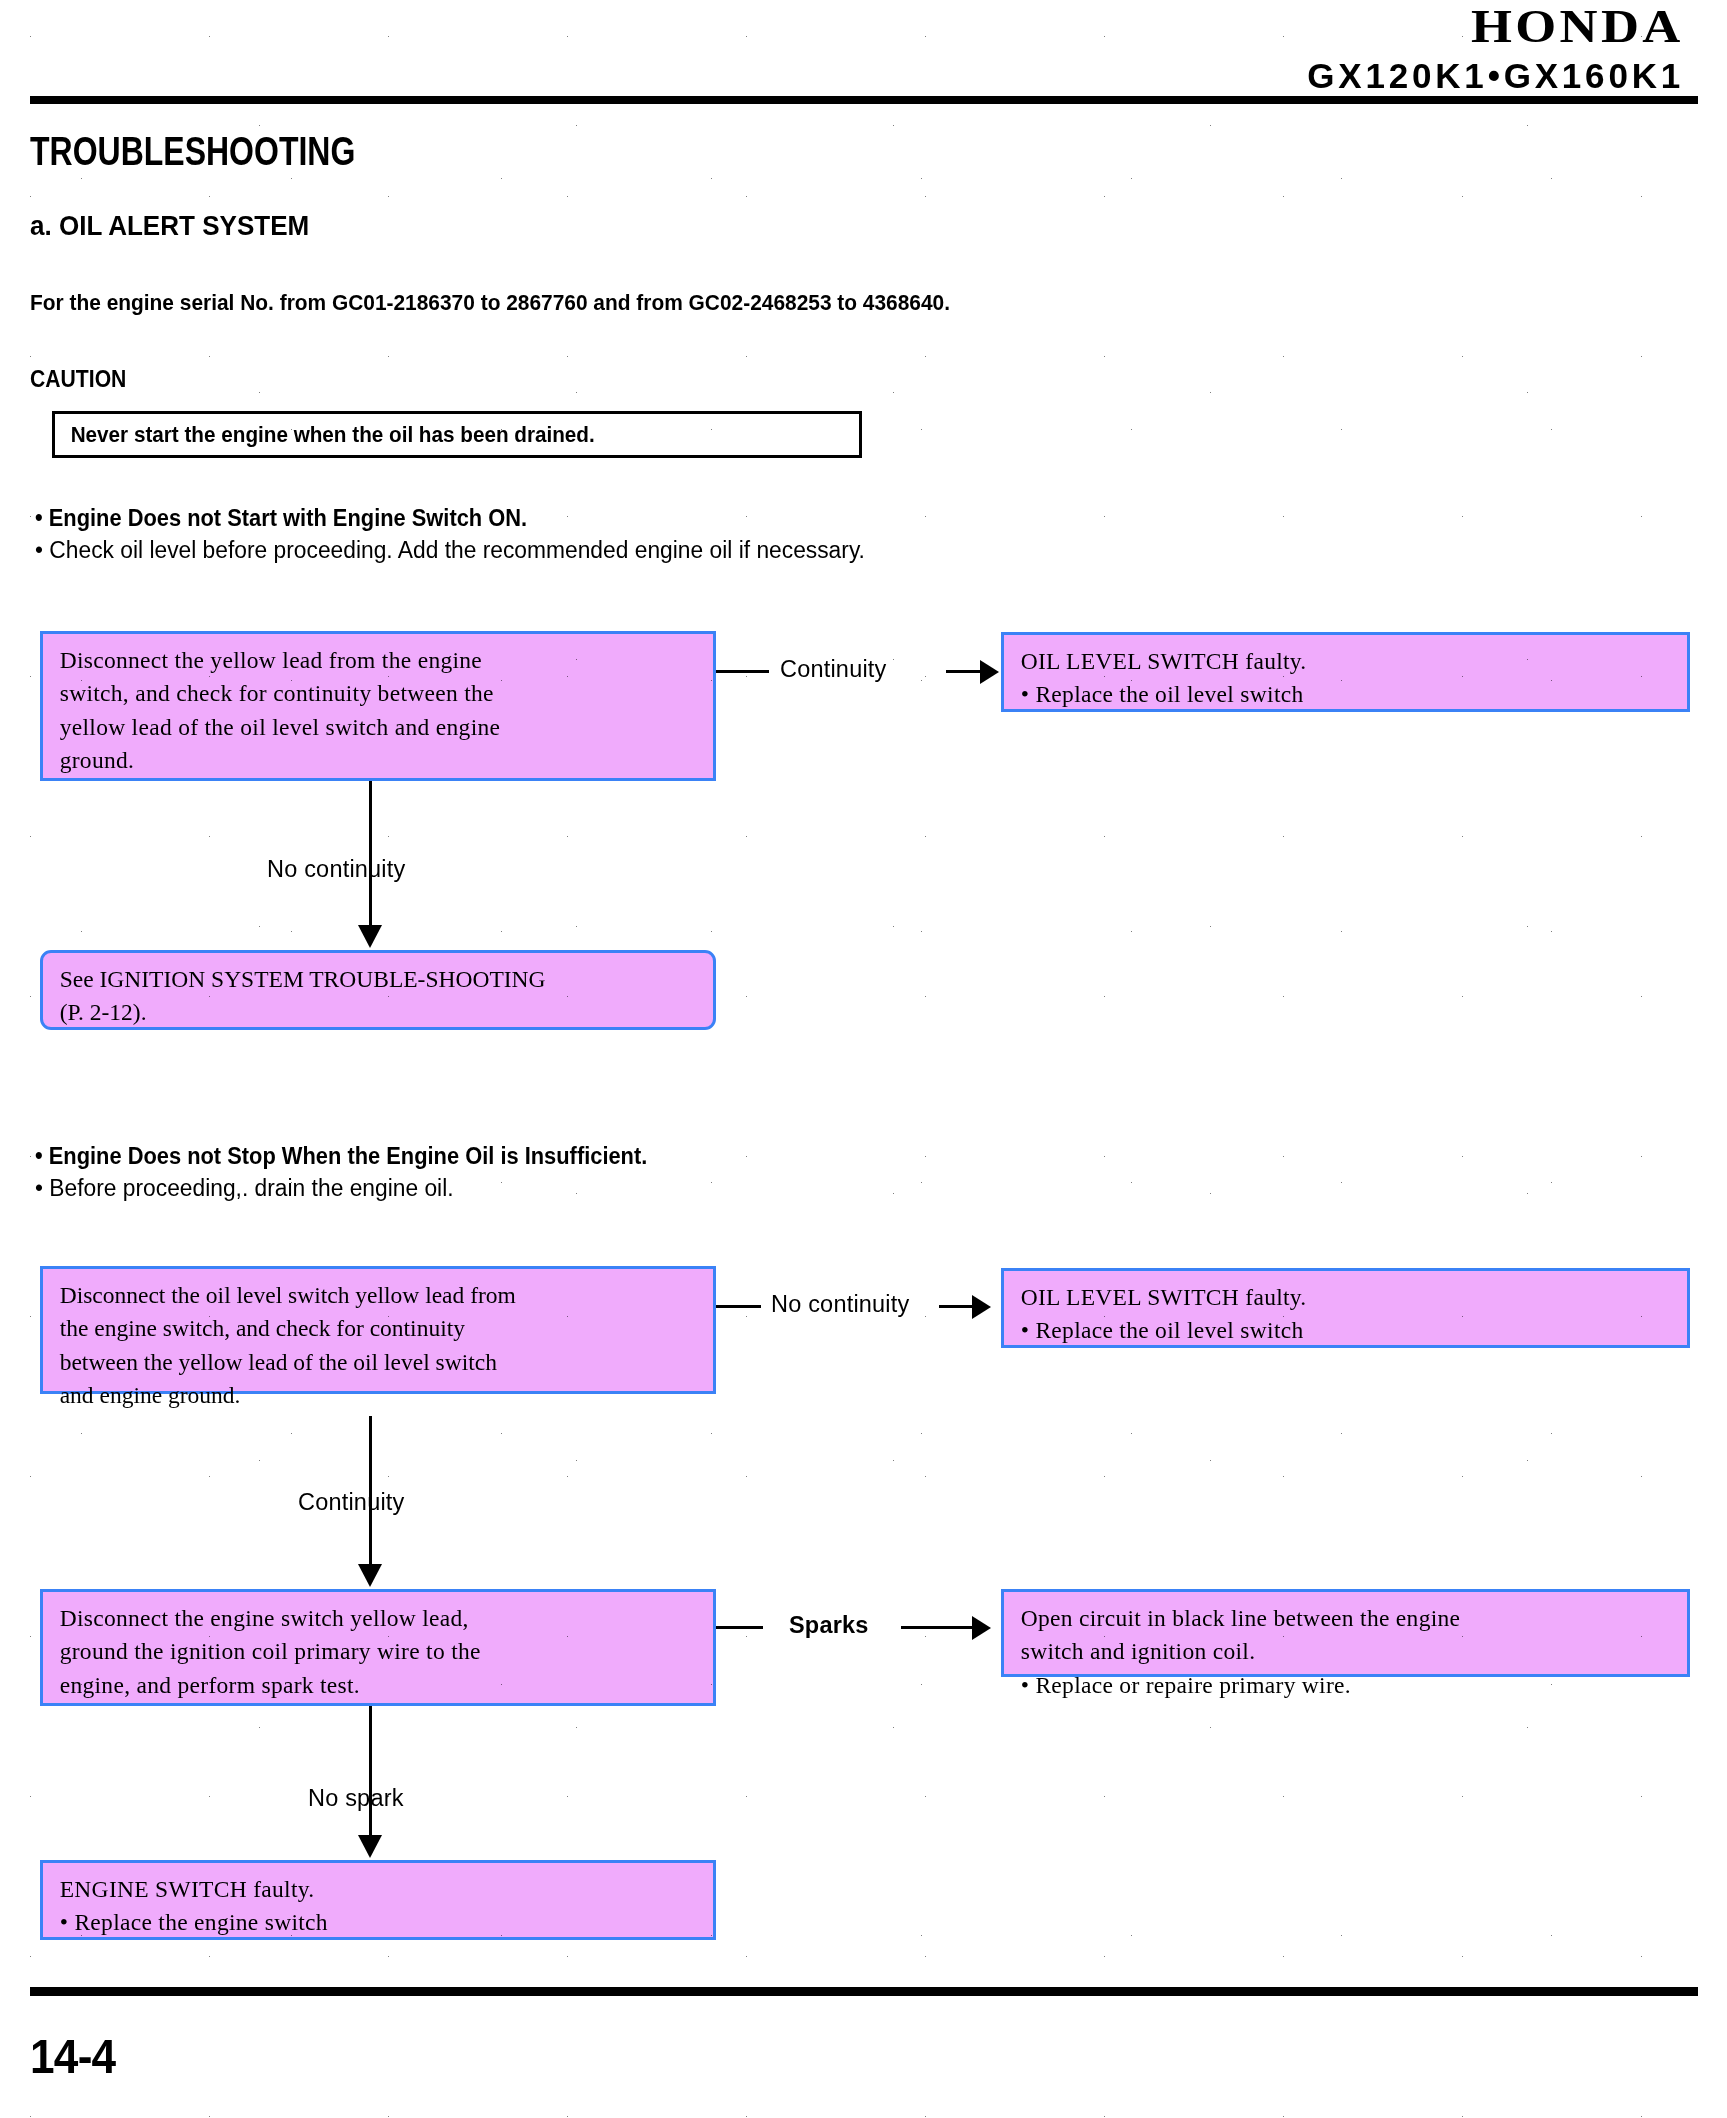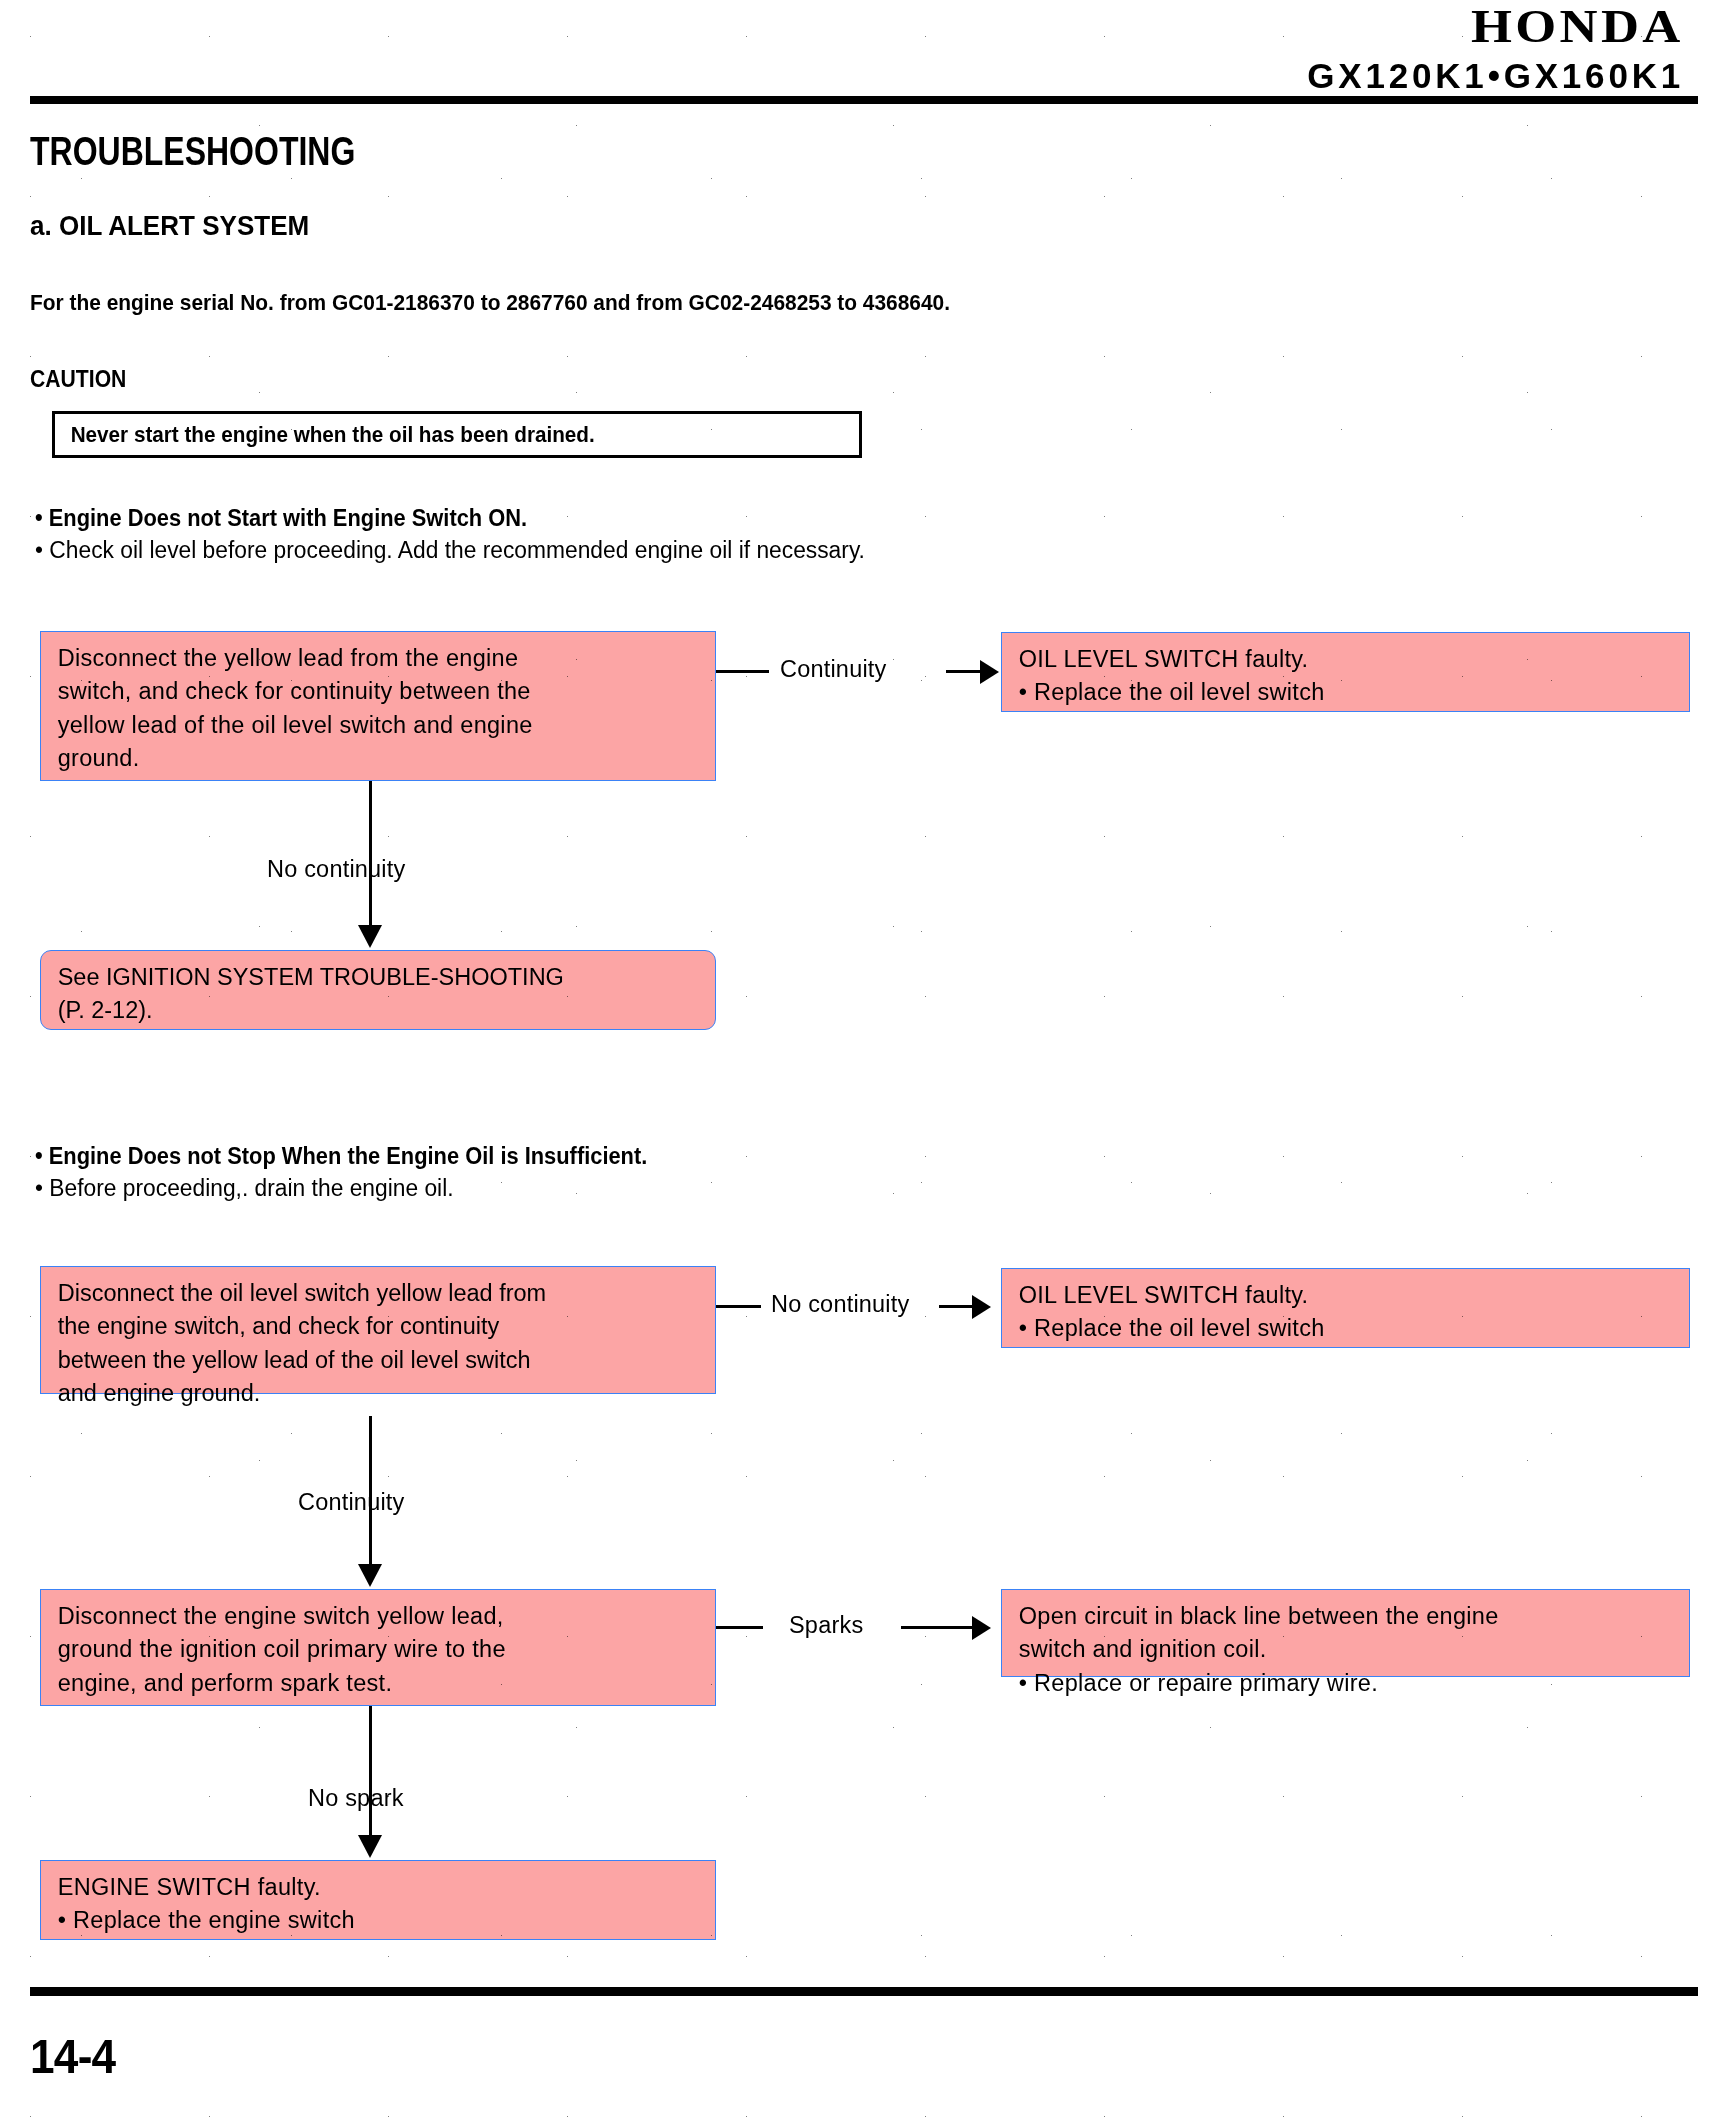--- a/index.html
+++ b/index.html
@@ -125,23 +125,24 @@
     line-height: 1.38;
   }
   .intro-line.bold { font-weight: bold; transform: scaleX(0.93); transform-origin: left center; }
   .intro-line.normal { font-weight: normal; transform: scaleX(0.97); transform-origin: left center; }
   #intro-1 { top: 502px; }
   #intro-2 { top: 1140px; }
 
   
   .fc-box {
     position: absolute;
-    border: 1px solid #3b82f6;
+    border: 3px solid #3b82f6;
     box-sizing: border-box;
-    background: #fca5a5;
+    background: #f0abfc;
+    font-family: Liberation Serif, serif;
   }
   .fc-box .fc-text {
     font-size: 23.5px;
     line-height: 1.42;
     padding: 9.8px 13.6px 7.6px 16.7px;
     white-space: pre-line;
     letter-spacing: 0.3px;
   }
   .fc-box .fc-text.tight { letter-spacing: 0px; }
 
@@ -279,21 +280,21 @@
 <div class="edge-label" style="left:298px; top:1489px;">Continuity</div>
 <div class="arrow-down" style="left:358px; top:1564px;"></div>
 
 <div class="fc-box" style="left:40px; top:1589px; width:676px; height:117px;">
   <div class="fc-text">Disconnect the engine switch yellow lead,
 ground the ignition coil primary wire to the
 engine, and perform spark test.</div>
 </div>
 
 <div class="conn-h" style="left:716px; top:1626px; width:47px;"></div>
-<div class="edge-label" style="left:789px; top:1612px;">Sparks</div>
+<div class="edge-label" style="left:789px; top:1612px;font-weight:bold;">Sparks</div>
 <div class="conn-h" style="left:901px; top:1626px; width:77px;"></div>
 <div class="arrow-right" style="left:972px; top:1616px;"></div>
 
 <div class="fc-box" style="left:1001px; top:1589px; width:689px; height:88px;">
   <div class="fc-text">Open circuit in black line between the engine
 switch and ignition coil.
 • Replace or repaire primary wire.</div>
 </div>
 
 <div class="conn-v" style="left:369px; top:1706px; height:133px;"></div>

